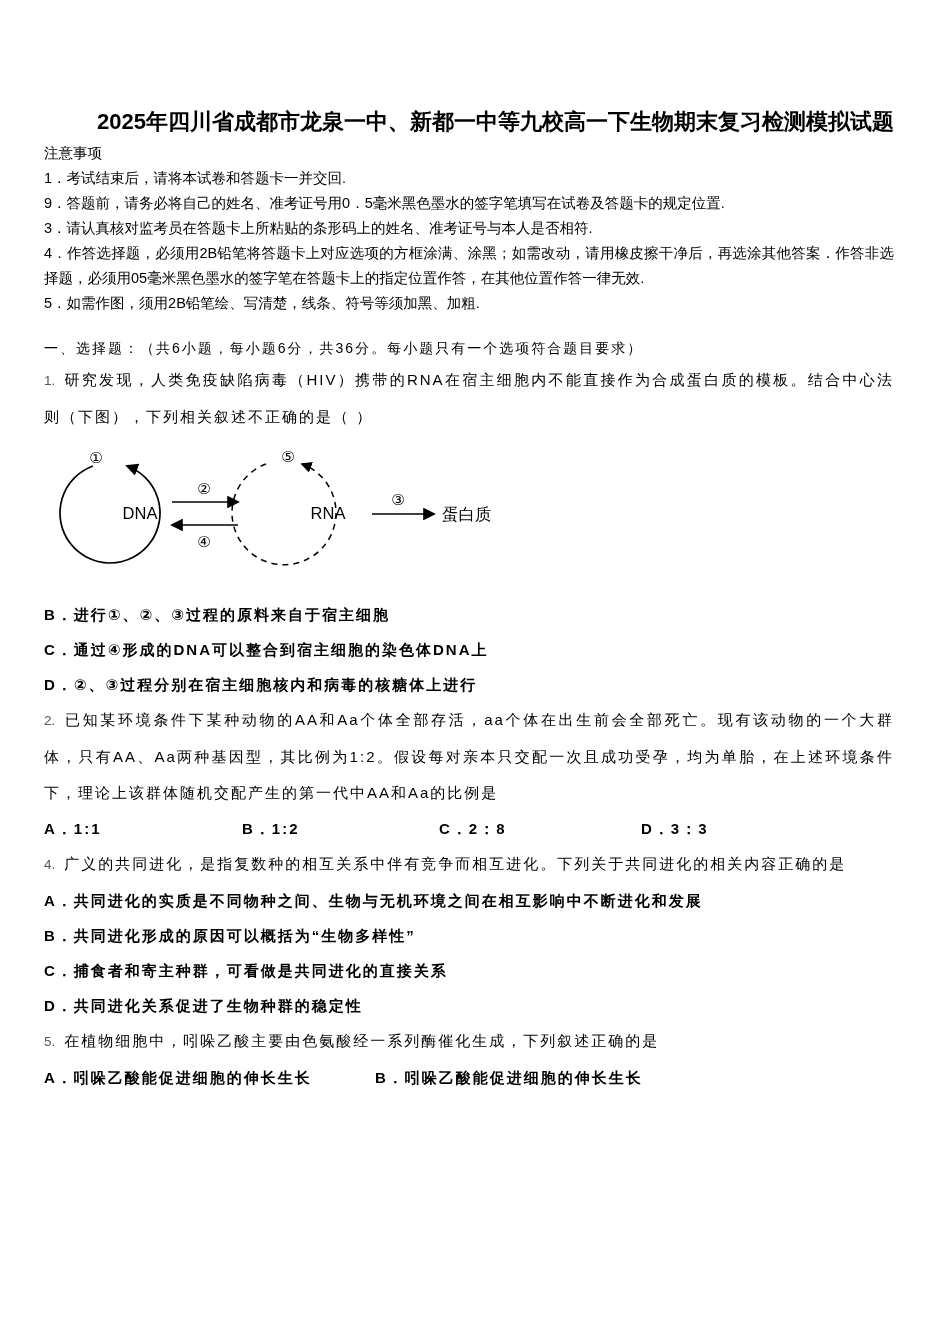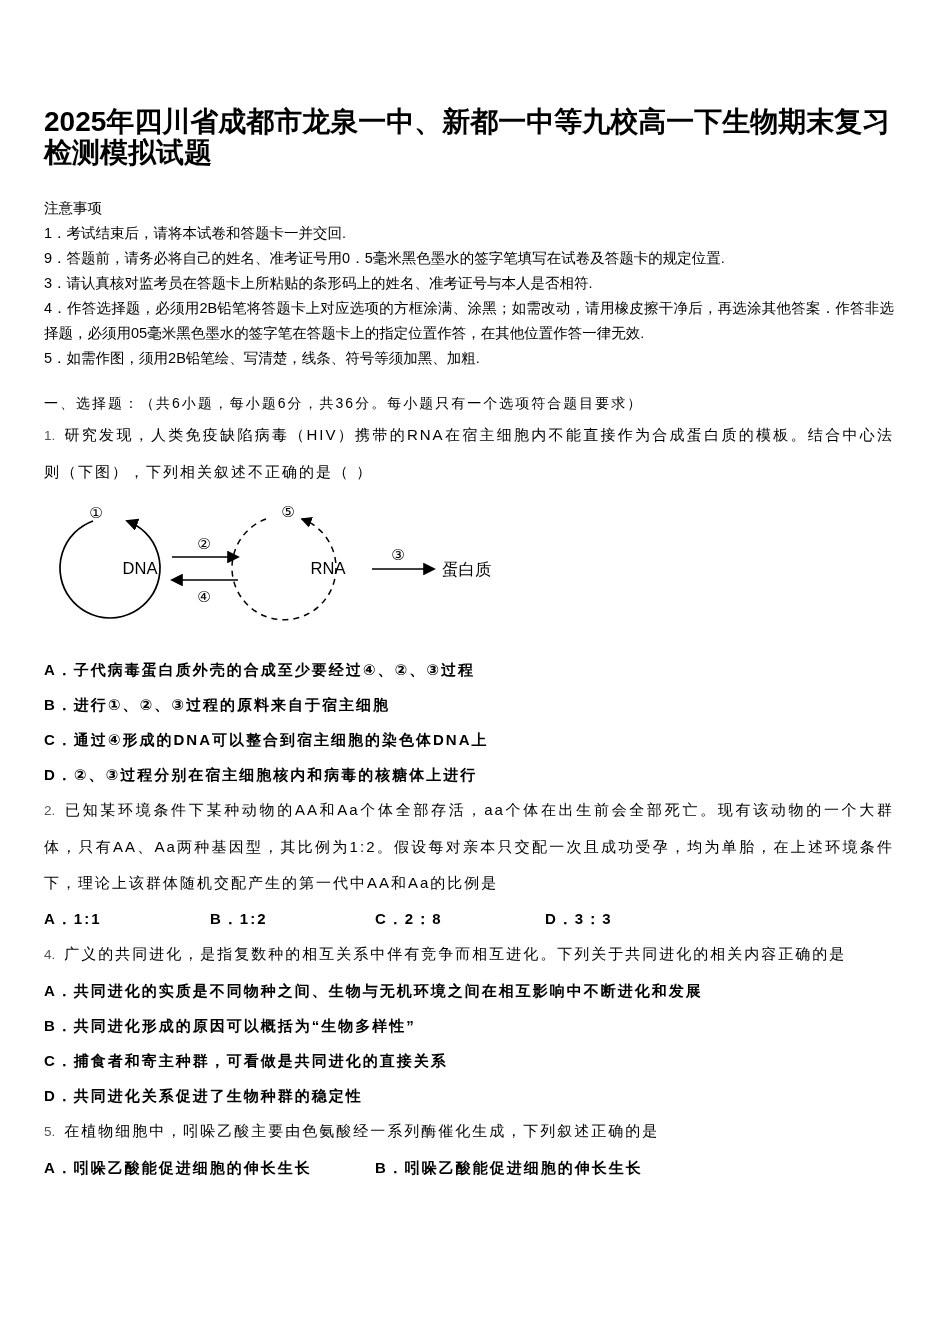--- a/index.html
+++ b/index.html
@@ -10,23 +10,23 @@
   }
   .page {
     position: relative;
     width: 950px; height: 1344px;
     padding: 106px 56px 0 44px;
     box-sizing: border-box;
     overflow: hidden;
     background: #ffffff;
   }
   .title {
-    font-size: 28px; font-weight: bold;
-    text-align: left; line-height: 31px;
-    margin-bottom: 28px;
+    font-size: 22px; font-weight: bold;
+    text-align: right; line-height: 31px;
+    margin-bottom: 4px;
   }
   .note {
     font-size: 14.5px; line-height: 25px;
     text-align: justify;
   }
   .section-heading {
     margin-top: 18px;
     font-size: 14px; line-height: 28px;
     letter-spacing: 2px;
   }
@@ -36,21 +36,21 @@
   }
   .qnum {
     color: #555555; font-size: 13.5px;
     letter-spacing: 0; margin-right: 9px;
   }
   .opt {
     font-size: 15px; line-height: 35px;
     letter-spacing: 2px; font-weight: 600;
     white-space: nowrap;
   }
-  .opts-grid4 { display: grid; grid-template-columns: 166px 165px 170px 1fr; }
+  .opts-grid4 { display: grid; grid-template-columns: 166px 165px 170px 1fr; gap: 32px; }
   .opts-grid2 { display: grid; grid-template-columns: 331px 1fr; }
   .diagram { margin: 4px 0 13px 8px; }
   .diagram svg { display: block; }
   .diagram text { fill: #000000; font-family: "Liberation Sans", "DejaVu Sans", sans-serif; }
 </style>
 </head>
 <body>
 
 <div class="page">
 
@@ -90,21 +90,20 @@
         <path d="M214,25 A52,52 0 1 0 250,25" fill="none" stroke="#000000" stroke-width="1.5" stroke-dasharray="6 5" marker-end="url(#arw)"></path>
         <text x="236" y="23" font-size="15" text-anchor="middle">⑤</text>
         <text x="276" y="80" font-size="16.5" text-anchor="middle">RNA</text>
 
         <line x1="320" y1="75" x2="382" y2="75" stroke="#000000" stroke-width="1.7" marker-end="url(#arw)"></line>
         <text x="346" y="66" font-size="15" text-anchor="middle">③</text>
         <text x="390" y="81" font-size="16.5">蛋白质</text>
       </svg>
     </div>
 
-    <div class="opt">A．子代病毒蛋白质外壳的合成至少要经过④、②、③过程</div>
     <div class="opt">B．进行①、②、③过程的原料来自于宿主细胞</div>
     <div class="opt">C．通过④形成的DNA可以整合到宿主细胞的染色体DNA上</div>
     <div class="opt">D．②、③过程分别在宿主细胞核内和病毒的核糖体上进行</div>
   </div>
 
   <div>
     <div class="stem"><span class="qnum">2.</span><span>已知某环境条件下某种动物的AA和Aa个体全部存活，aa个体在出生前会全部死亡。现有该动物的一个大群体，只有AA、Aa两种基因型，其比例为1:2。假设每对亲本只交配一次且成功受孕，均为单胎，在上述环境条件下，理论上该群体随机交配产生的第一代中AA和Aa的比例是</span></div>
     <div class="opts-grid4">
       <span class="opt">A．1:1</span>
       <span class="opt">B．1:2</span>

